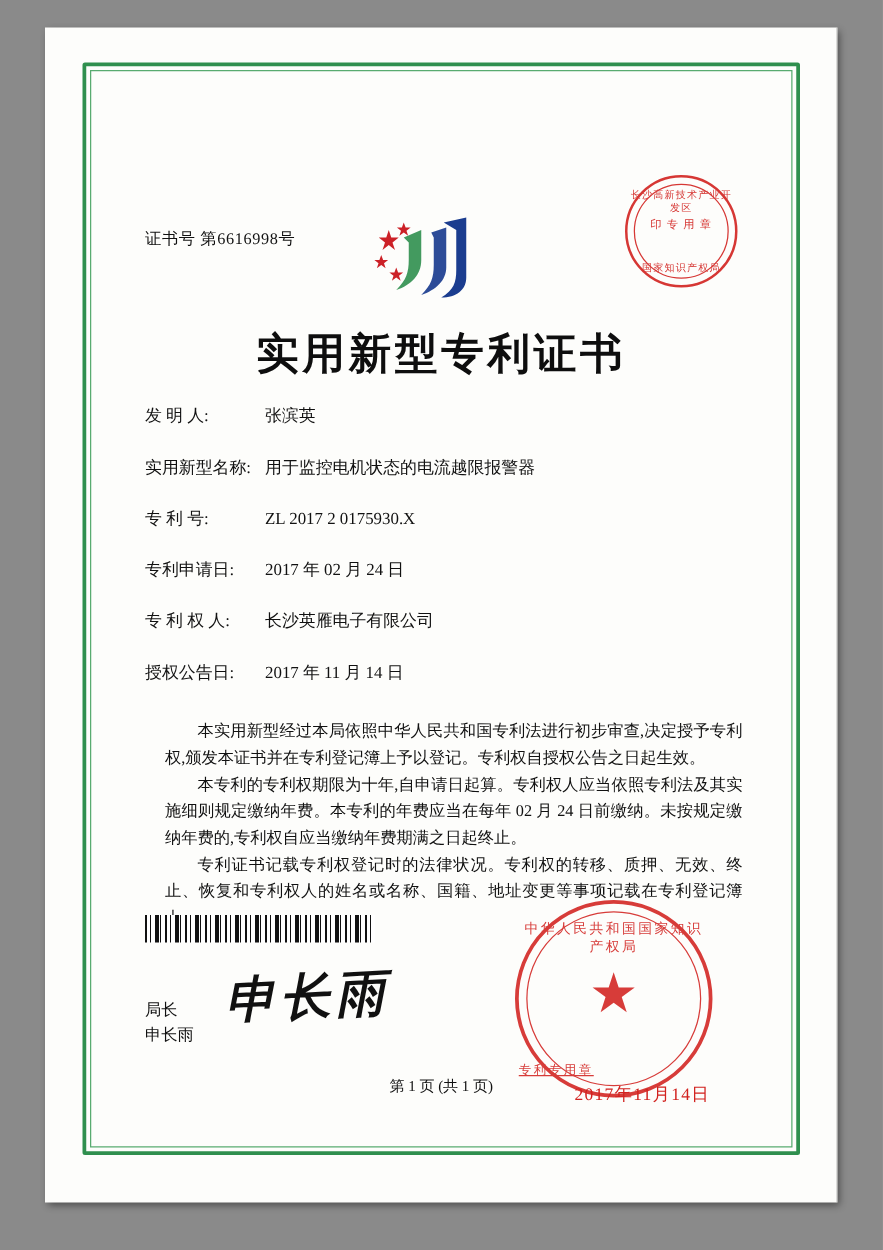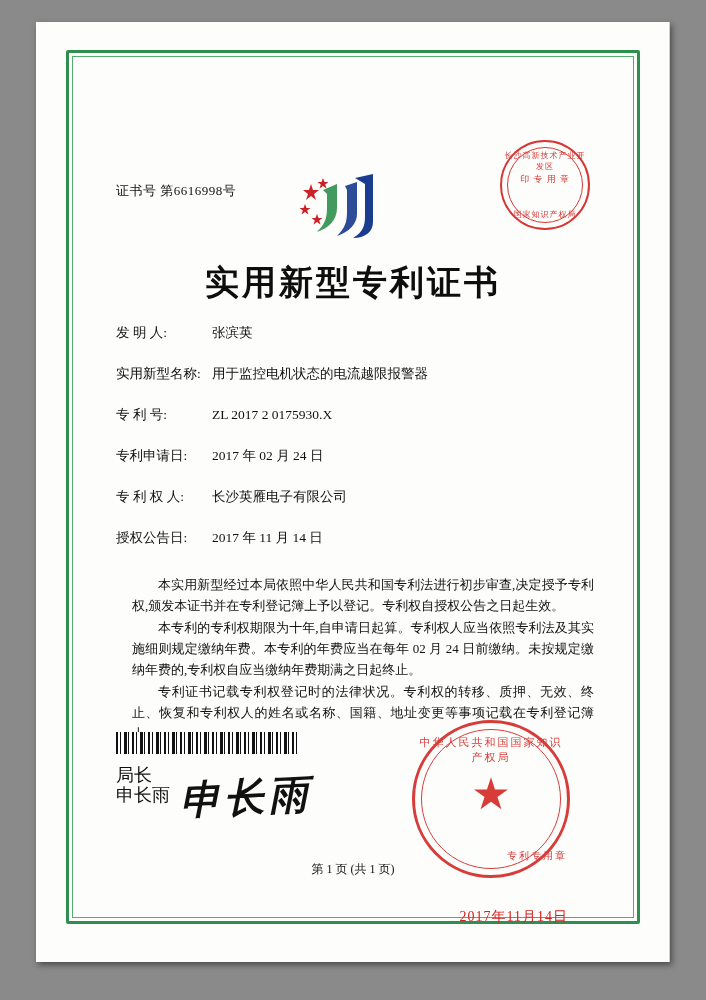--- a/index.html
+++ b/index.html
@@ -170,22 +170,22 @@
     height: 22px;
     background:
       repeating-linear-gradient(to right,
         #111 0 2px, #fff 2px 4px, #111 4px 5px, #fff 5px 8px,
         #111 8px 11px, #fff 11px 12px, #111 12px 13px, #fff 13px 16px);
   }
   
   .sig-block {
     position: absolute;
     left: 22px;
-    top: 673px;
-    font-size: 18px;
+    top: 706px;
+    font-size: 13px;
     line-height: 20px;
     color: #111;
   }
   .sig-script {
     position: absolute;
     left: 86px;
     top: 678px;
     font-size: 40px;
     font-family: "Liberation Serif", serif;
     font-style: italic;
@@ -224,28 +224,29 @@
   .stamp-big .arc-top {
     position: absolute;
     left: 0; right: 0; top: 12px;
     text-align: center;
     font-size: 11px;
     letter-spacing: 2px;
   }
   .stamp-big .arc-bottom {
     position: absolute;
     left: 0; right: 0; bottom: 12px;
-    text-align: right;
+    text-align: left;
     font-size: 10px;
     letter-spacing: 2px;
+    text-decoration: underline;
   }
   .stamp-date {
     position: absolute;
     right: 44px;
-    top: 816px;
+    top: 775px;
     font-size: 14px;
     color: #d2221f;
     letter-spacing: 1px;
   }
   .footer {
     position: absolute;
     left: 0; right: 0;
     bottom: 14px;
     text-align: center;
     font-size: 12px;

